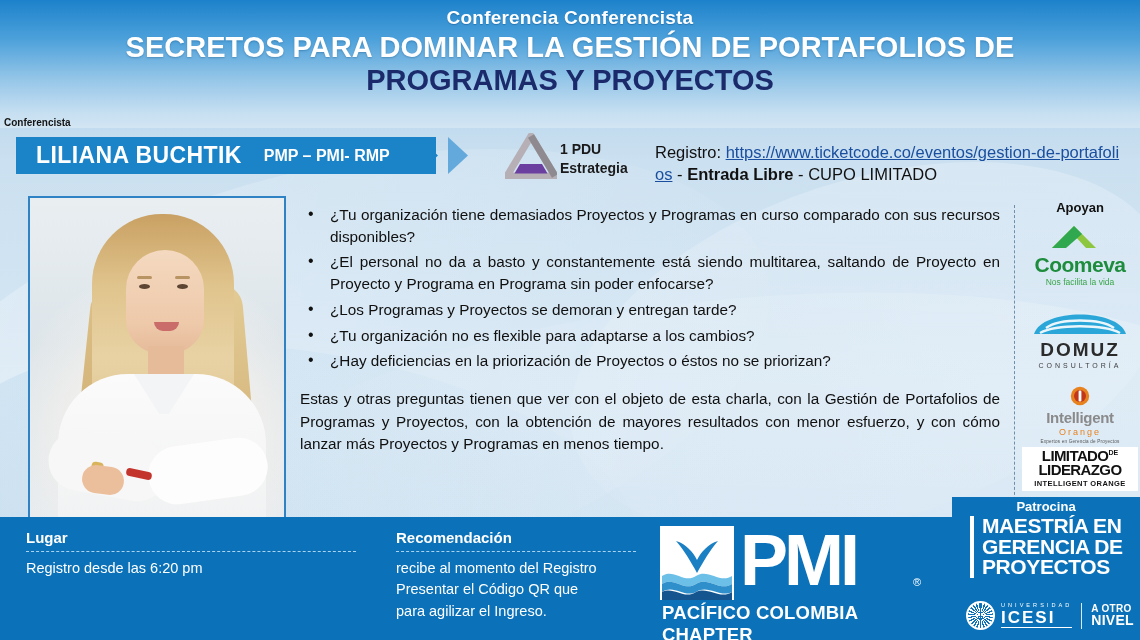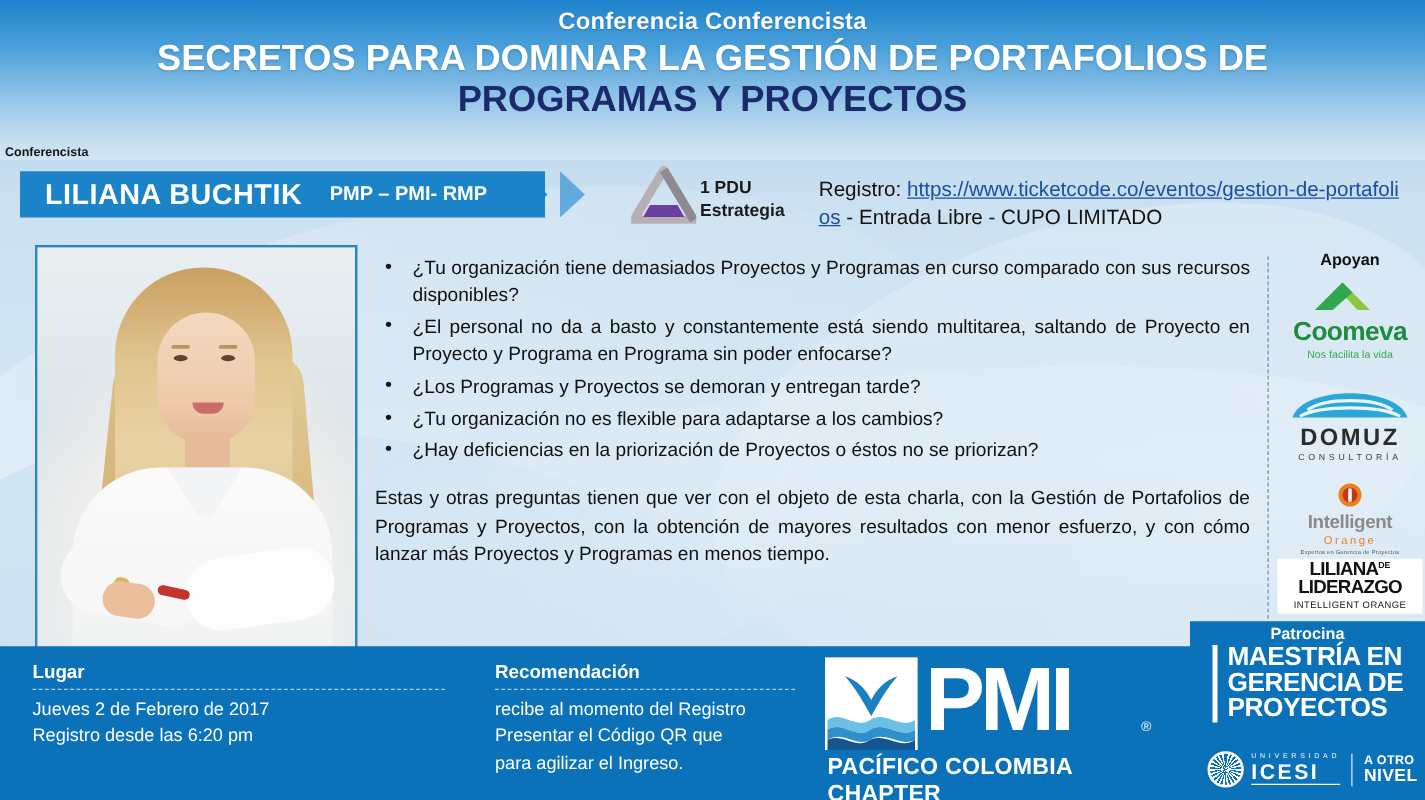--- a/index.html
+++ b/index.html
@@ -76,21 +76,21 @@
     position:absolute;left:560px;top:140px;
     font-size:14px;font-weight:bold;color:#1a1a1a;line-height:1.35;
   }
 
   
   #registro{
     position:absolute;left:655px;top:141px;width:470px;
     font-size:16.5px;color:#111;line-height:1.35;
   }
   #registro a{color:#1a4fa0;text-decoration:underline;word-break:break-all;}
-  #registro .free{font-weight:normal;color:#111;}
+  #registro .free{font-weight:bold;color:#111;}
 
   
   #photo-frame{
     position:absolute;left:28px;top:196px;width:254px;height:325px;
     border:2px solid #2f83c4;background:#eef3f6;overflow:hidden;
   }
   #photo{position:absolute;inset:0;
     background:
       radial-gradient(circle at 52% 70%, #f7f2ec 0 18%, rgba(247,242,236,0) 60%),
       linear-gradient(180deg,#e9eef1 0%,#dde5ea 45%,#e8ecef 100%);
@@ -166,21 +166,21 @@
   .coomeva-tag{font-size:8.5px;color:#3aa64a;margin-top:2px;}
   .domuz-word{font-size:19px;font-weight:bold;color:#2b2b2b;letter-spacing:2px;line-height:1;}
   .domuz-tag{font-size:7px;color:#3d3d3d;letter-spacing:3px;margin-top:3px;}
   .io-row{display:flex;align-items:center;justify-content:center;gap:3px;flex-direction:column;}
   .io-word{font-size:15px;font-weight:bold;color:#8a8a8a;letter-spacing:-.3px;}
   .io-orange{font-size:9px;color:#e8821e;letter-spacing:2px;margin-top:1px;}
   .io-sub{font-size:4.6px;color:#555;letter-spacing:.2px;margin-top:2px;}
   .esc-box{background:#fff;margin-top:3px;padding:2px 1px 3px;}
   .esc1{font-size:15px;font-weight:bold;color:#111;letter-spacing:-.6px;line-height:.95;}
   .esc2{font-size:15px;font-weight:bold;color:#111;letter-spacing:-.6px;line-height:.95;}
-  .esc3{font-size:7.5px;font-weight:normal;color:#111;letter-spacing:.4px;margin-top:1px;}
+  .esc3{font-size:7.5px;font-weight:bold;color:#111;letter-spacing:.4px;margin-top:1px;}
   .esc-sup{font-size:7px;vertical-align:super;letter-spacing:0;}
 
   
   #bottom{
     position:absolute;left:0;top:517px;width:1140px;height:123px;
     background:#0b72b9;color:#fff;
   }
   .bcol{position:absolute;}
   #col-lugar{left:26px;top:12px;width:330px;}
   #col-reco{left:396px;top:12px;width:240px;}
@@ -331,33 +331,32 @@
         <circle cx="10" cy="10" r="9.2" fill="#e8821e"></circle>
         <circle cx="10" cy="10" r="6" fill="#c2361a"></circle>
         <rect x="8.6" y="4.5" width="2.8" height="11" rx="1.2" fill="#ffffff"></rect>
       </svg>
       <span class="io-word">Intelligent</span>
     </div>
     <div class="io-orange">Orange</div>
     <div class="io-sub">Expertos en Gerencia de Proyectos</div>
     <div class="esc-box">
       <div class="esc1">
-        <span>LILIANA</span><span class="esc-sup">DE</span>
+        <span>LIMITADO</span><span class="esc-sup">DE</span>
       </div>
       <div class="esc2">LIDERAZGO</div>
       <div class="esc3">INTELLIGENT ORANGE</div>
     </div>
   </div>
 
   <div id="bottom">
 
     <div class="bcol" id="col-lugar">
       <div class="bhead">Lugar</div>
       <div class="bdash"></div>
-      <div class="bline">Jueves 2 de Febrero de 2017</div>
       <div class="bline">Registro desde las 6:20 pm</div>
     </div>
 
     <div class="bcol" id="col-reco">
       <div class="bhead">Recomendación</div>
       <div class="bdash"></div>
       <div class="bline">recibe al momento del Registro</div>
       <div class="bline">Presentar el Código QR que</div>
       <div class="bline">para agilizar el Ingreso.</div>
     </div>

